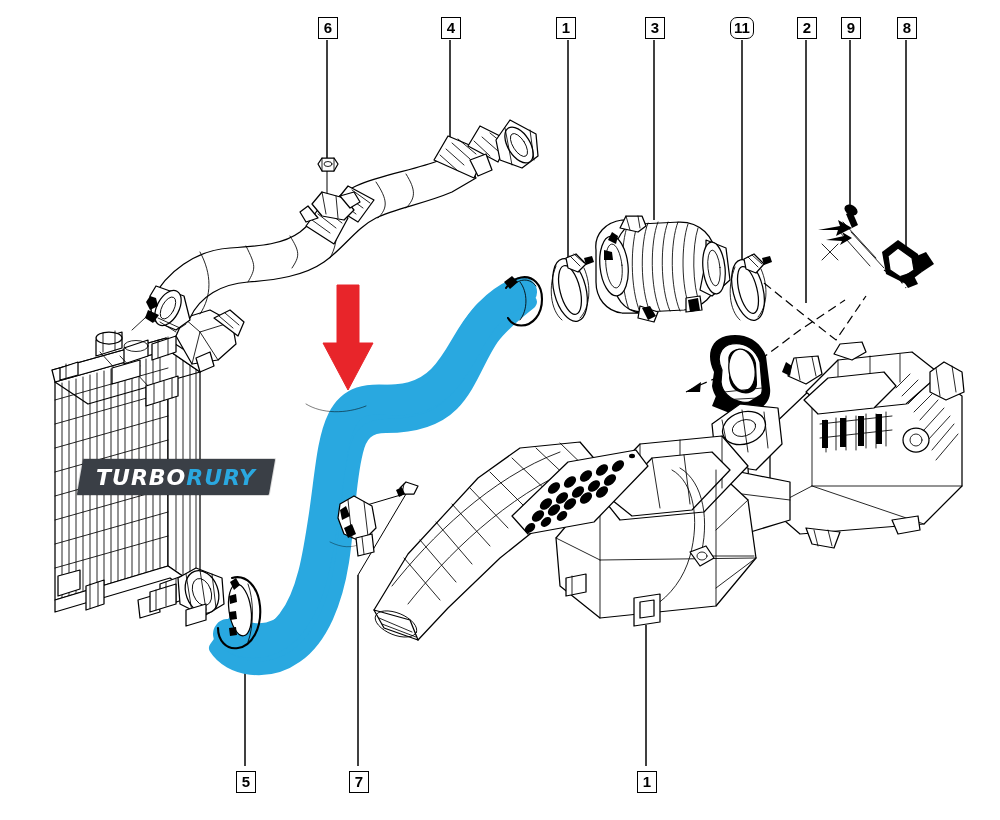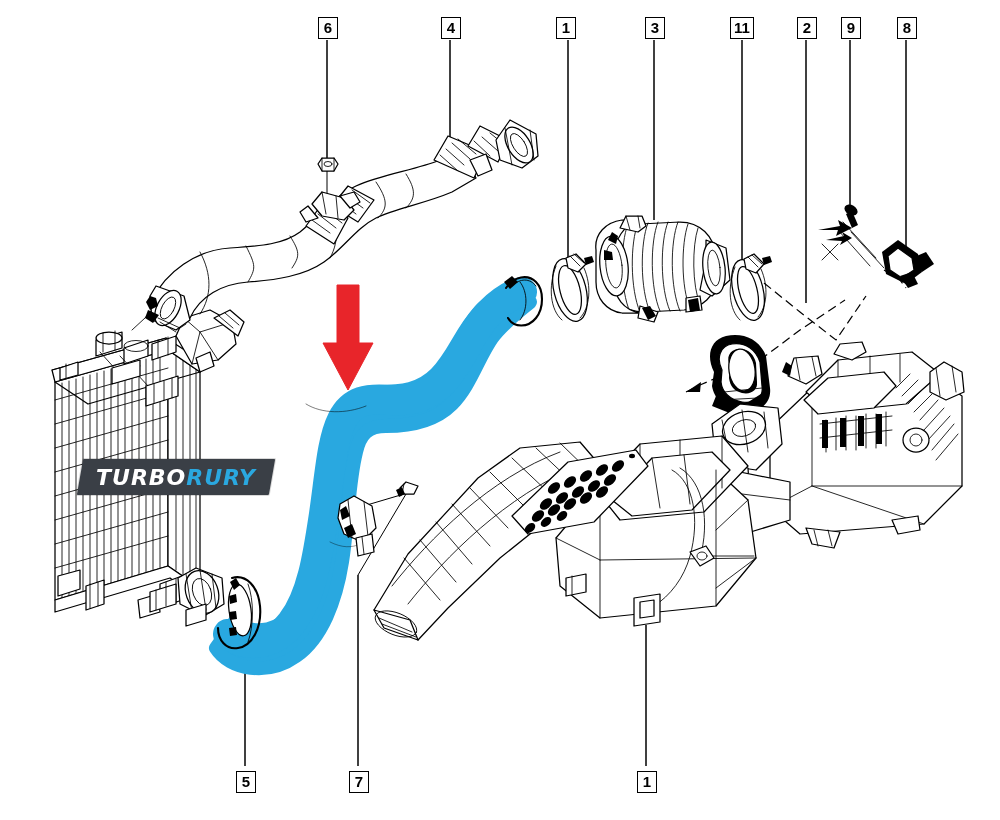--- a/index.html
+++ b/index.html
@@ -568,21 +568,21 @@
                L 337 343
                Z" fill="#e8252a" stroke="#e8252a" stroke-width="1"></path>
     </g>
 
   </svg>
 
   <div class="callout-box" style="left:318px; top:17px;">6</div>
   <div class="callout-box" style="left:441px; top:17px;">4</div>
   <div class="callout-box" style="left:556px; top:17px;">1</div>
   <div class="callout-box" style="left:645px; top:17px;">3</div>
-  <div class="callout-box" style="left:730px; top:17px;">11</div>
+  <div class="callout-box" style="left:730px; top:17px;border-radius:7px;">11</div>
   <div class="callout-box" style="left:797px; top:17px;">2</div>
   <div class="callout-box" style="left:841px; top:17px;">9</div>
   <div class="callout-box" style="left:897px; top:17px;">8</div>
   <div class="callout-box" style="left:236px; top:771px;">5</div>
   <div class="callout-box" style="left:349px; top:771px;">7</div>
   <div class="callout-box" style="left:637px; top:771px;">1</div>
 
   <div class="logo-wrap">
     <div class="logo-text">
       <span class="logo-a">TURBO</span>

